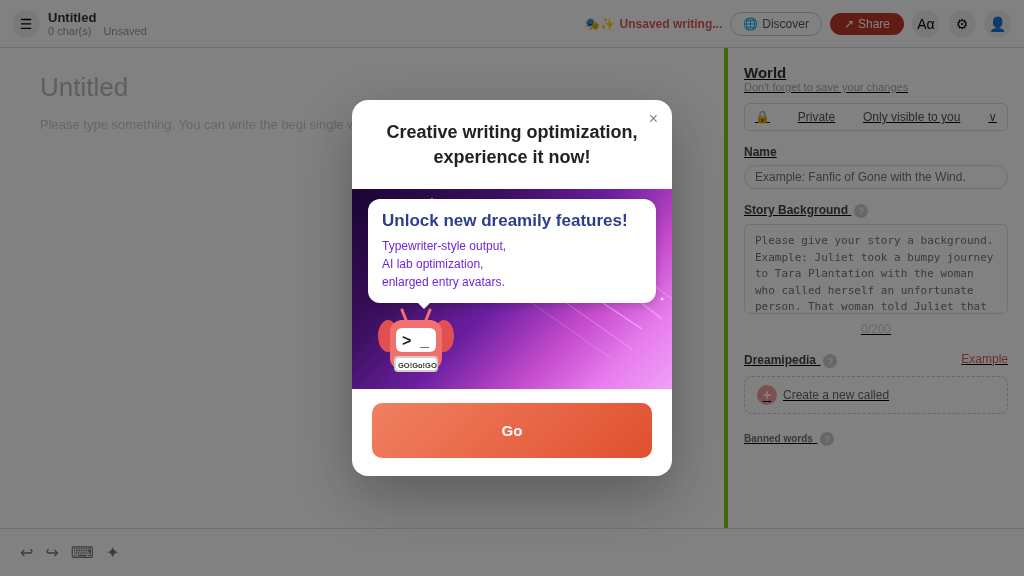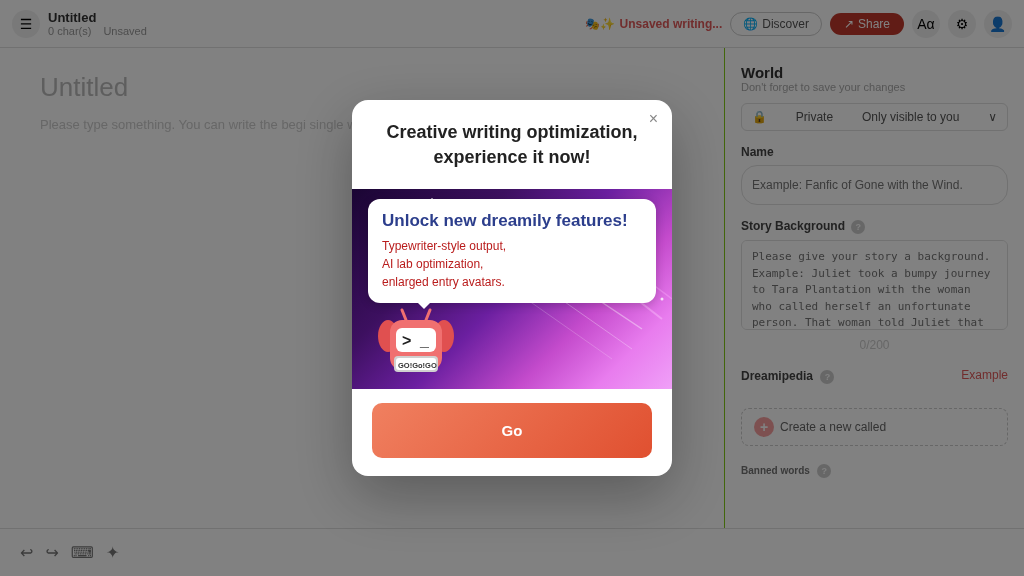--- a/index.html
+++ b/index.html
@@ -88,53 +88,54 @@
       padding: 24px 40px;
       background: #fff;
     }
 
     .editor-title { font-size: 26px; color: #bbb; font-weight: 400; margin-bottom: 12px; }
     .editor-body { font-size: 13px; color: #ccc; line-height: 1.6; }
 
     .sidebar {
       width: 300px;
       background: #fff;
-      border-left: 1px solid #84cc16;
+      border-left: 4px solid #84cc16;
       padding: 16px;
       overflow-y: auto;
+      text-decoration: underline;
     }
 
     .sidebar-section-title { font-size: 15px; font-weight: 600; color: #333; }
     .sidebar-section-sub { font-size: 11px; color: #aaa; margin-bottom: 10px; }
 
     .visibility-row {
       display: flex; align-items: center; justify-content: space-between;
       border: 1px solid #e0e0e0; border-radius: 6px;
       padding: 6px 10px; margin-bottom: 14px; font-size: 12px; color: #555;
     }
 
     .field-label { font-size: 12px; font-weight: 600; color: #444; margin-bottom: 6px; }
     .field-input {
       border: 1px solid #e0e0e0; border-radius: 16px;
-      padding: 12px 10px; font-size: 12px; color: #bbb;
+      padding: 4px 10px; font-size: 12px; color: #bbb;
       width: 100%; margin-bottom: 14px;
     }
 
     .field-textarea {
       border: 1px solid #e0e0e0; border-radius: 6px;
       padding: 8px 10px; font-size: 11px; color: #bbb;
       width: 100%; height: 90px; resize: none; margin-bottom: 4px;
       line-height: 1.5;
     }
 
     .char-count { font-size: 12px; color: #ccc; text-align: center; margin-bottom: 14px; }
 
     .dreamipedia-row {
       display: flex; align-items: center; justify-content: space-between;
-      margin-bottom: 24px;
+      margin-bottom: 8px;
     }
     .dreamipedia-label { font-size: 12px; font-weight: 600; color: #444; }
     .dreamipedia-create { font-size: 12px; color: #e05a5a; cursor: pointer; }
 
     .create-entry-btn {
       display: flex; align-items: center; gap: 6px;
       padding: 8px 12px; border: 1px dashed #ccc; border-radius: 8px;
       font-size: 12px; color: #666; cursor: pointer; margin-bottom: 14px;
     }
 
@@ -224,21 +225,21 @@
     .bubble-title {
       font-size: 17px;
       font-weight: 800;
       color: #2c3e8c;
       margin-bottom: 6px;
       line-height: 1.2;
     }
 
     .bubble-body {
       font-size: 12px;
-      color: #b91c1c;
+      color: #6d28d9;
       line-height: 1.5;
     }
 
     
     .robot {
       position: absolute;
       bottom: -4px;
       left: 24px;
       width: 80px;
       height: 85px;

